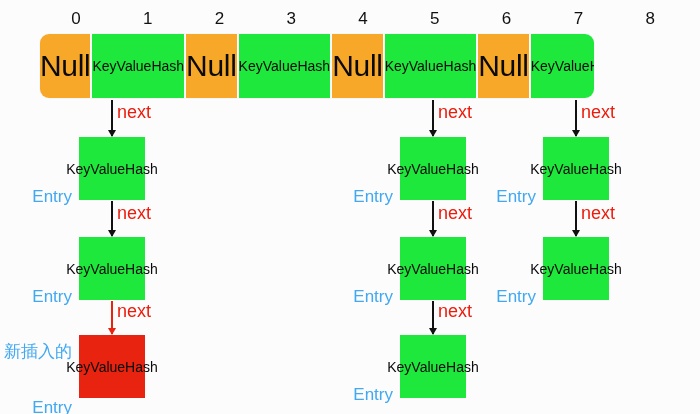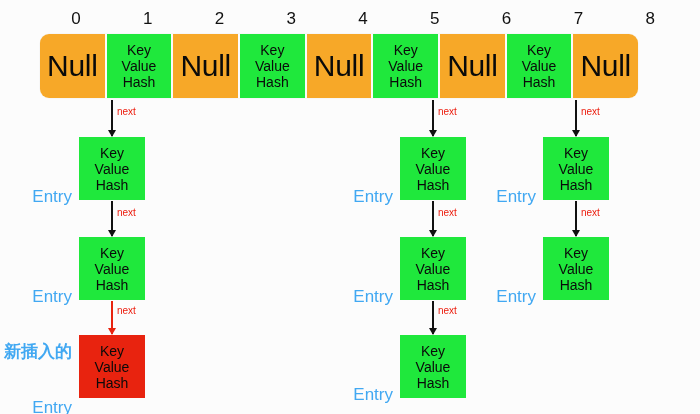--- a/index.html
+++ b/index.html
@@ -38,21 +38,21 @@
     line-height: 22px;
     color: #111111;
     font-weight: 400;
   }
 
   
   .array {
     position: absolute;
     left: 40px;
     top: 34px;
-    width: 598px;
+    width: 554px;
     height: 64px;
     display: flex;
     border-radius: 9px;
     overflow: hidden;
     box-shadow: 0 0 0 0.5px rgba(0,0,0,0.04);
   }
   .cell {
     flex: 1 1 0;
     display: flex;
     flex-direction: column;
@@ -69,21 +69,21 @@
     border-right: 2px solid #fcfcfc;
   }
   .cell .null-label {
     font-size: 30px;
     line-height: 32px;
     color: #0a0a0a;
     letter-spacing: -0.3px;
   }
   .kvh {
     display: flex;
-    flex-direction: column;
+    flex-direction: row;
     align-items: center;
     justify-content: center;
     line-height: 16px;
   }
   .kvh span {
     font-size: 14px;
     color: #0a0a0a;
     display: block;
     text-align: center;
   }
@@ -141,21 +141,21 @@
     border-left: 4px solid transparent;
     border-right: 4px solid transparent;
   }
   .arrow.black .shaft { background: #111111; }
   .arrow.black .head  { border-top: 7px solid #111111; }
   .arrow.red .shaft   { background: #e8230f; }
   .arrow.red .head    { border-top: 7px solid #e8230f; }
 
   .next-label {
     position: absolute;
-    font-size: 10px;
+    font-size: 18px;
     line-height: 16px;
     color: #ec1c0d;
     white-space: nowrap;
   }
 </style>
 </head>
 <body>
 
 <div id="stage">
 
@@ -255,21 +255,21 @@
       <span>Hash</span>
     </div>
   </div>
 
   <div class="arrow red" style="left:111px; top:301px; height:33px;">
     <div class="shaft"></div>
     <div class="head"></div>
   </div>
   <div class="next-label" style="left:117px; top:303px;">next</div>
 
-  <div class="cn-label" style="left:4px; top:341px; width:68px;font-weight:bold;">新插入的</div>
+  <div class="cn-label" style="left:4px; top:341px; width:68px;">新插入的</div>
   <div class="entry-label" style="left:4px; top:370px; width:68px;">Entry</div>
   <div class="entry-box red" style="left:79px; top:335px;">
     <div class="kvh">
       <span>Key</span>
       <span>Value</span>
       <span>Hash</span>
     </div>
   </div>
 
   <div class="arrow black" style="left:432px; top:100px; height:36px;">

